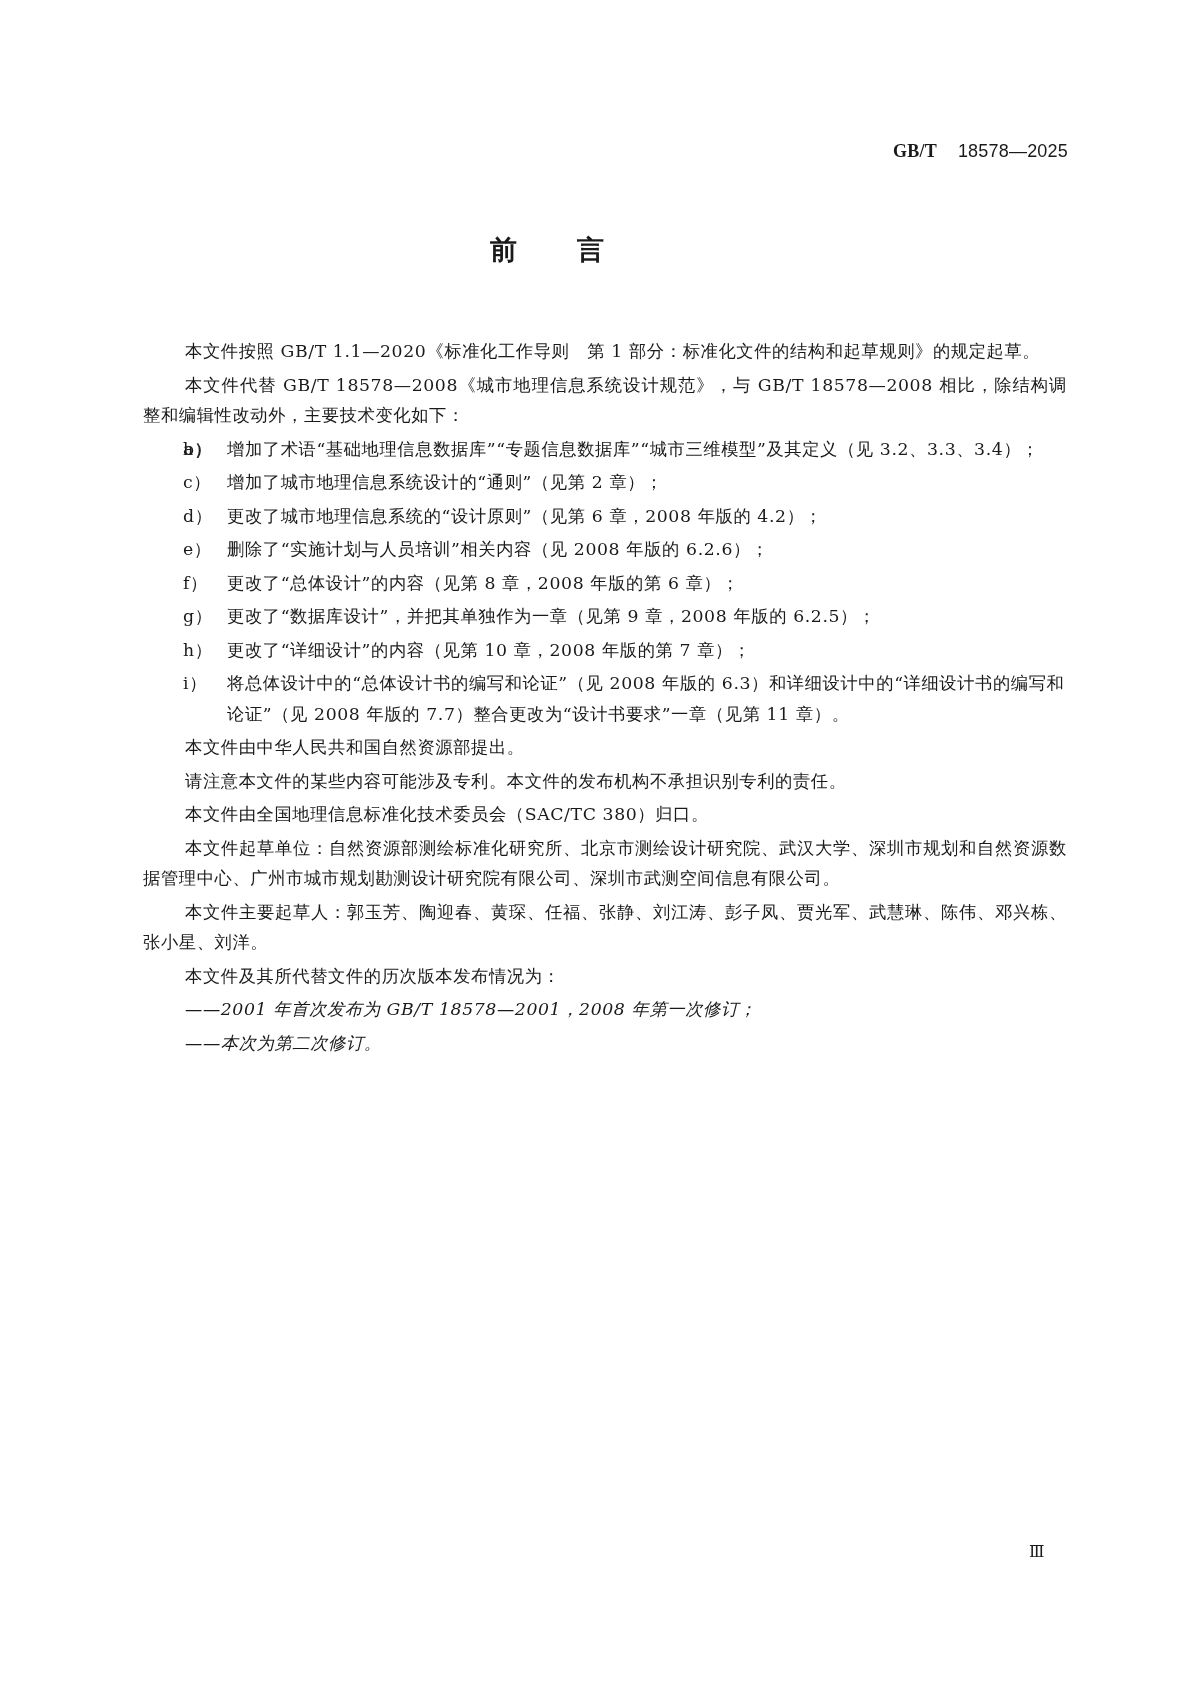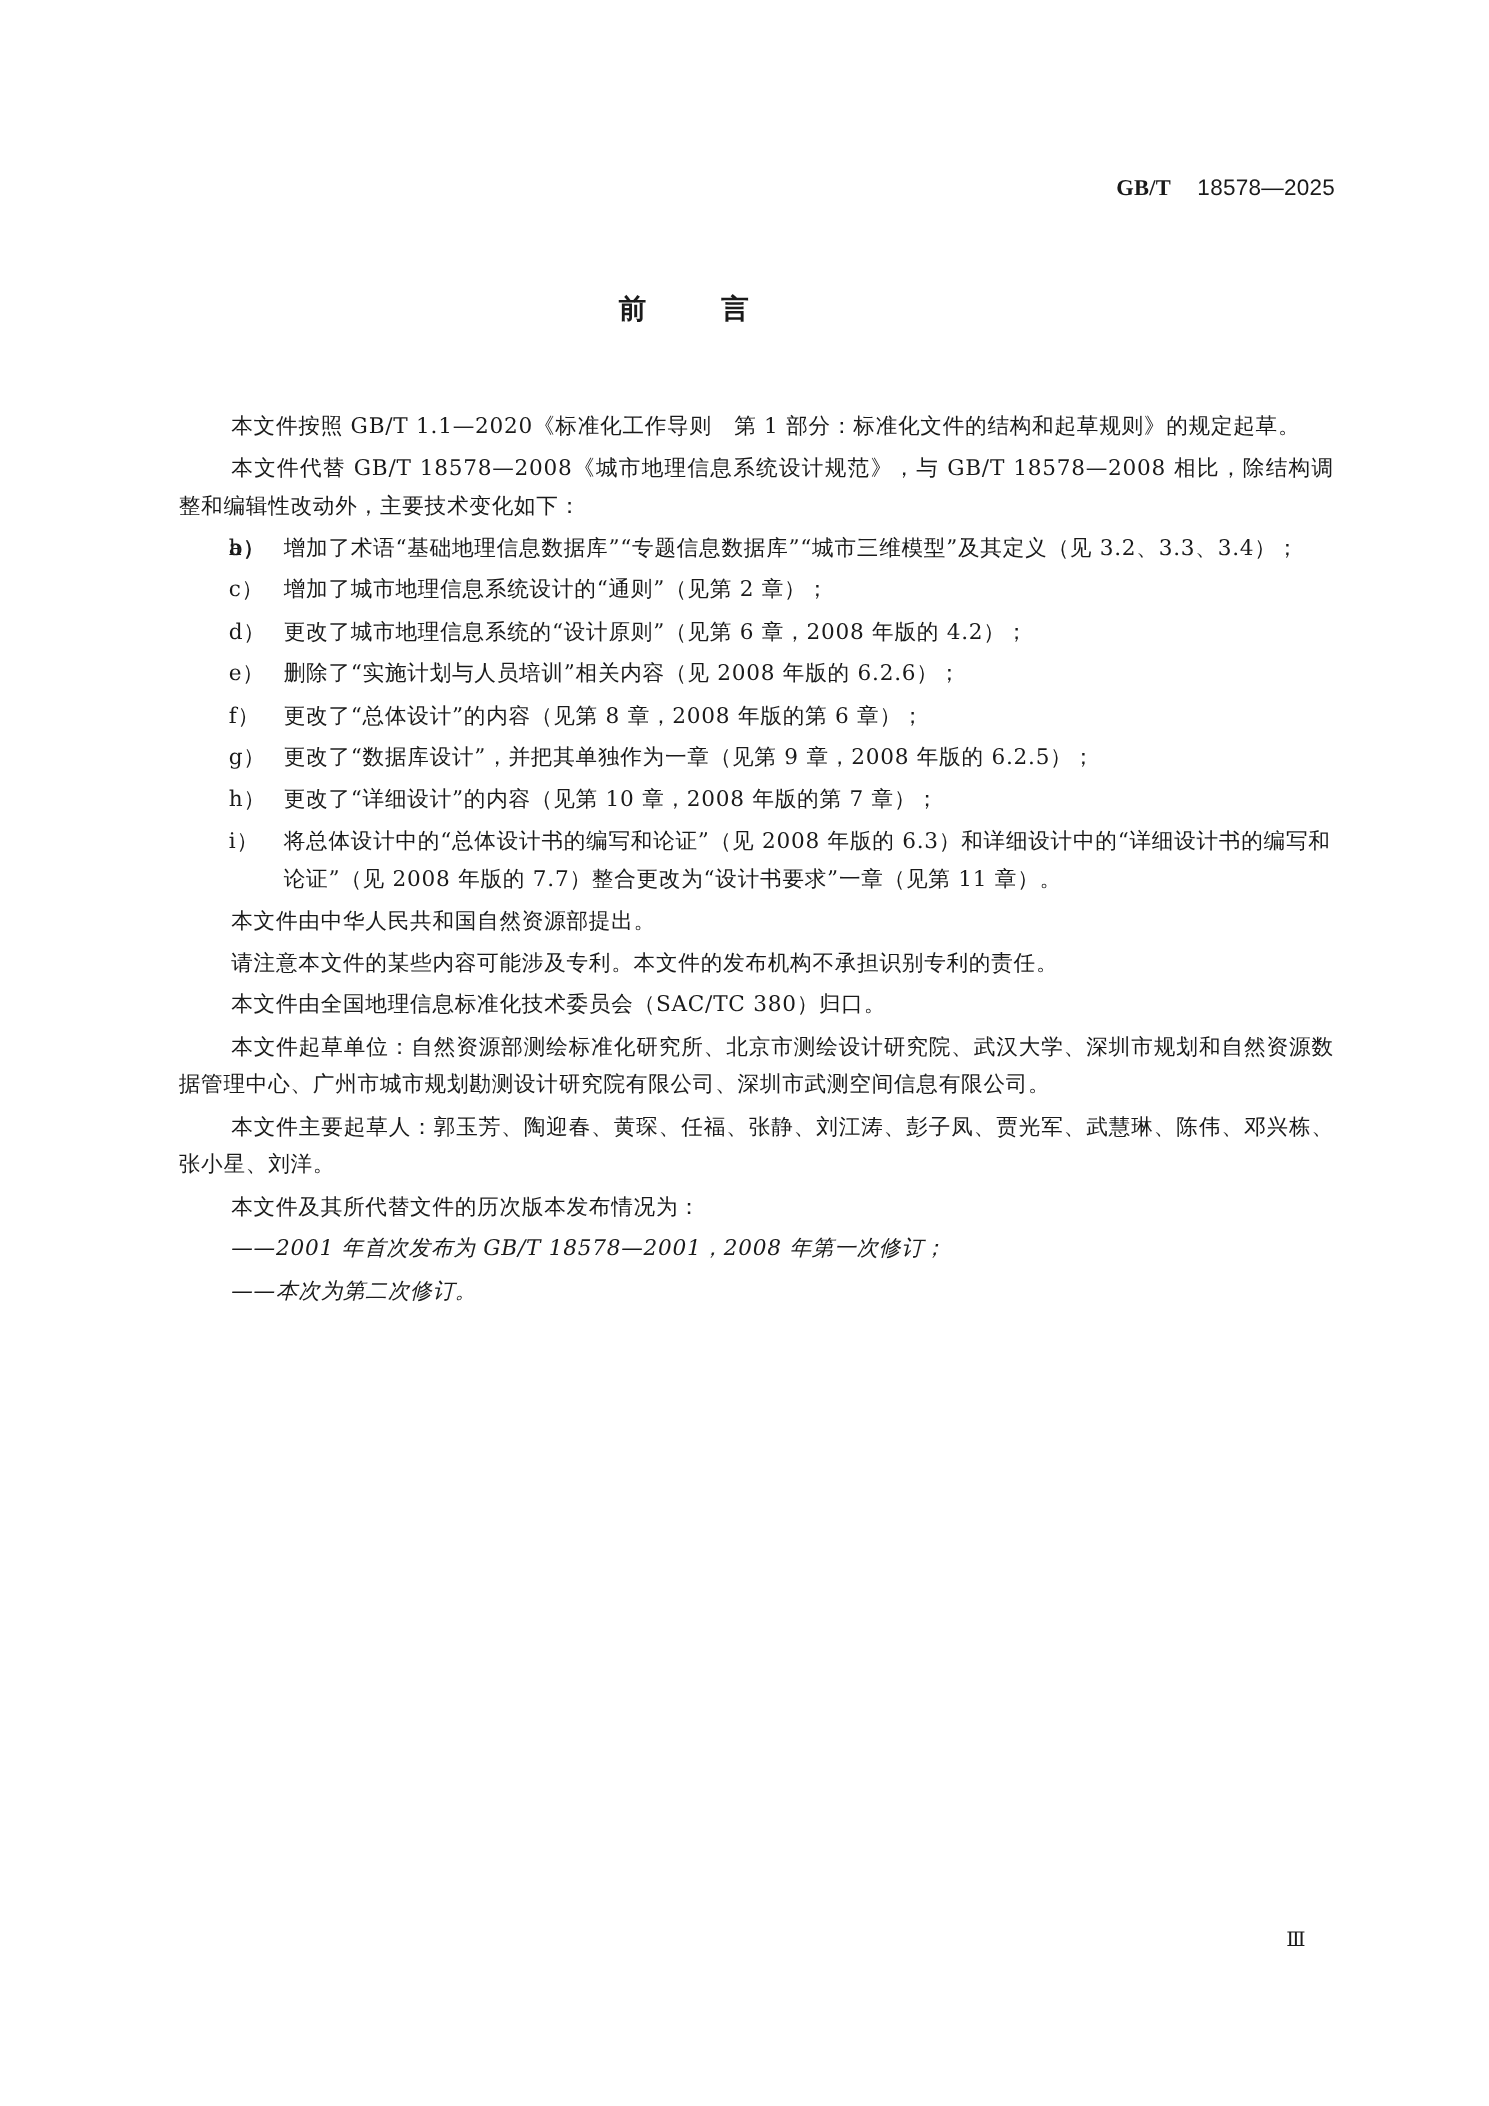--- a/index.html
+++ b/index.html
@@ -9,27 +9,27 @@
     color: #1a1a1a;
   }
   .std-code {
     position: absolute; top: 140px; right: 123px;
     font-size: 18px; letter-spacing: 0.2px;
   }
   .std-code .prefix { font-family: "Liberation Serif", "DejaVu Serif", serif; font-weight: bold; margin-right: 21px; }
   .std-code .num { font-family: Liberation Sans, sans-serif; }
   .title {
     position: absolute; top: 232px; left: 0; width: 1094px; text-align: center;
-    font-family: "DejaVu Sans", sans-serif; font-weight: bold; font-size: 22px;
+    font-family: "DejaVu Sans", sans-serif; font-weight: bold; font-size: 27px;
     letter-spacing: 0;
   }
   .title span { display: inline-block; }
   .title .gap { width: 60px; }
   .content {
-    position: absolute; top: 326px; left: 143px; width: 924px;
+    position: absolute; top: 336px; left: 143px; width: 924px;
     font-size: 17.3px; line-height: 30.5px; letter-spacing: 0.6px;
   }
   .para { text-indent: 42px; margin: 0; text-align: justify; }
   .para + .para, .para + .list, .list + .para { margin-top: 3px; }
   .list { margin: 0; padding: 0; list-style: none; }
   .list li {
     position: relative; padding-left: 84px; margin: 0 0 3px 0;
   }
   .list .marker { position: absolute; left: 40px; top: 0; }
   .dash-line { margin: 0; text-indent: 42px; margin-top: 3px; font-style: italic; }

